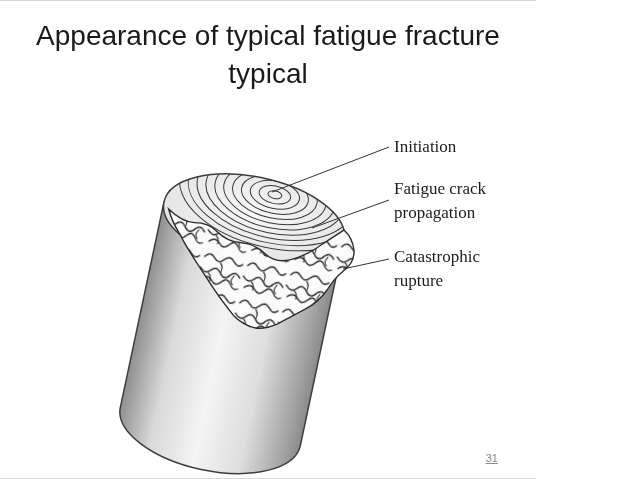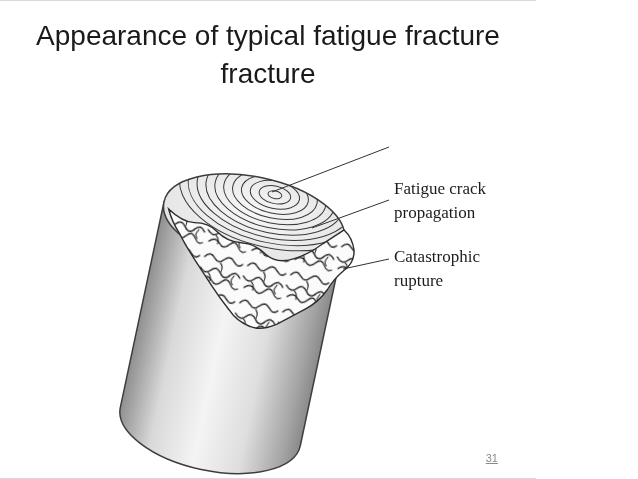--- a/index.html
+++ b/index.html
@@ -50,21 +50,21 @@
     text-decoration: underline;
   }
 </style>
 </head>
 <body>
 
 <div class="slide">
 
   <h1 class="title">
     <span>Appearance of typical fatigue fracture</span>
-    <span>fracture</span>
+    <span>typical</span>
   </h1>
 
   <div class="diagram">
 
     <svg width="638" height="479" viewBox="0 0 638 479">
       <defs>
         <linearGradient id="bodyGrad" gradientUnits="userSpaceOnUse" x1="-92" y1="0" x2="92" y2="0">
           <stop offset="0" stop-color="#8f8f8f"></stop>
           <stop offset="0.2" stop-color="#d9d9d9"></stop>
           <stop offset="0.45" stop-color="#f4f4f4"></stop>
@@ -123,20 +123,23 @@
                    Q 4 102 -6 92 Q -18 82 -28 72 Q -40 60 -50 50
                    Q -62 38 -70 28 Q -80 18 -86 6 Z" fill="url(#roughTex)" stroke="none"></path>
         </g>
       </g>
 
       <line x1="389" y1="146" x2="272" y2="191" stroke="#333333" stroke-width="1"></line>
       <line x1="389" y1="199" x2="312" y2="227" stroke="#333333" stroke-width="1"></line>
       <line x1="389" y1="258" x2="343" y2="268" stroke="#333333" stroke-width="1"></line>
     </svg>
 
+    <div class="callout callout-initiation">
+      <span>Initiation</span>
+    </div>
 
     <div class="callout callout-rupture">
       <span>Catastrophic</span>
       <span>rupture</span>
     </div>
 
     <div class="callout callout-propagation">
       <span>Fatigue crack</span>
       <span>propagation</span>
     </div>

